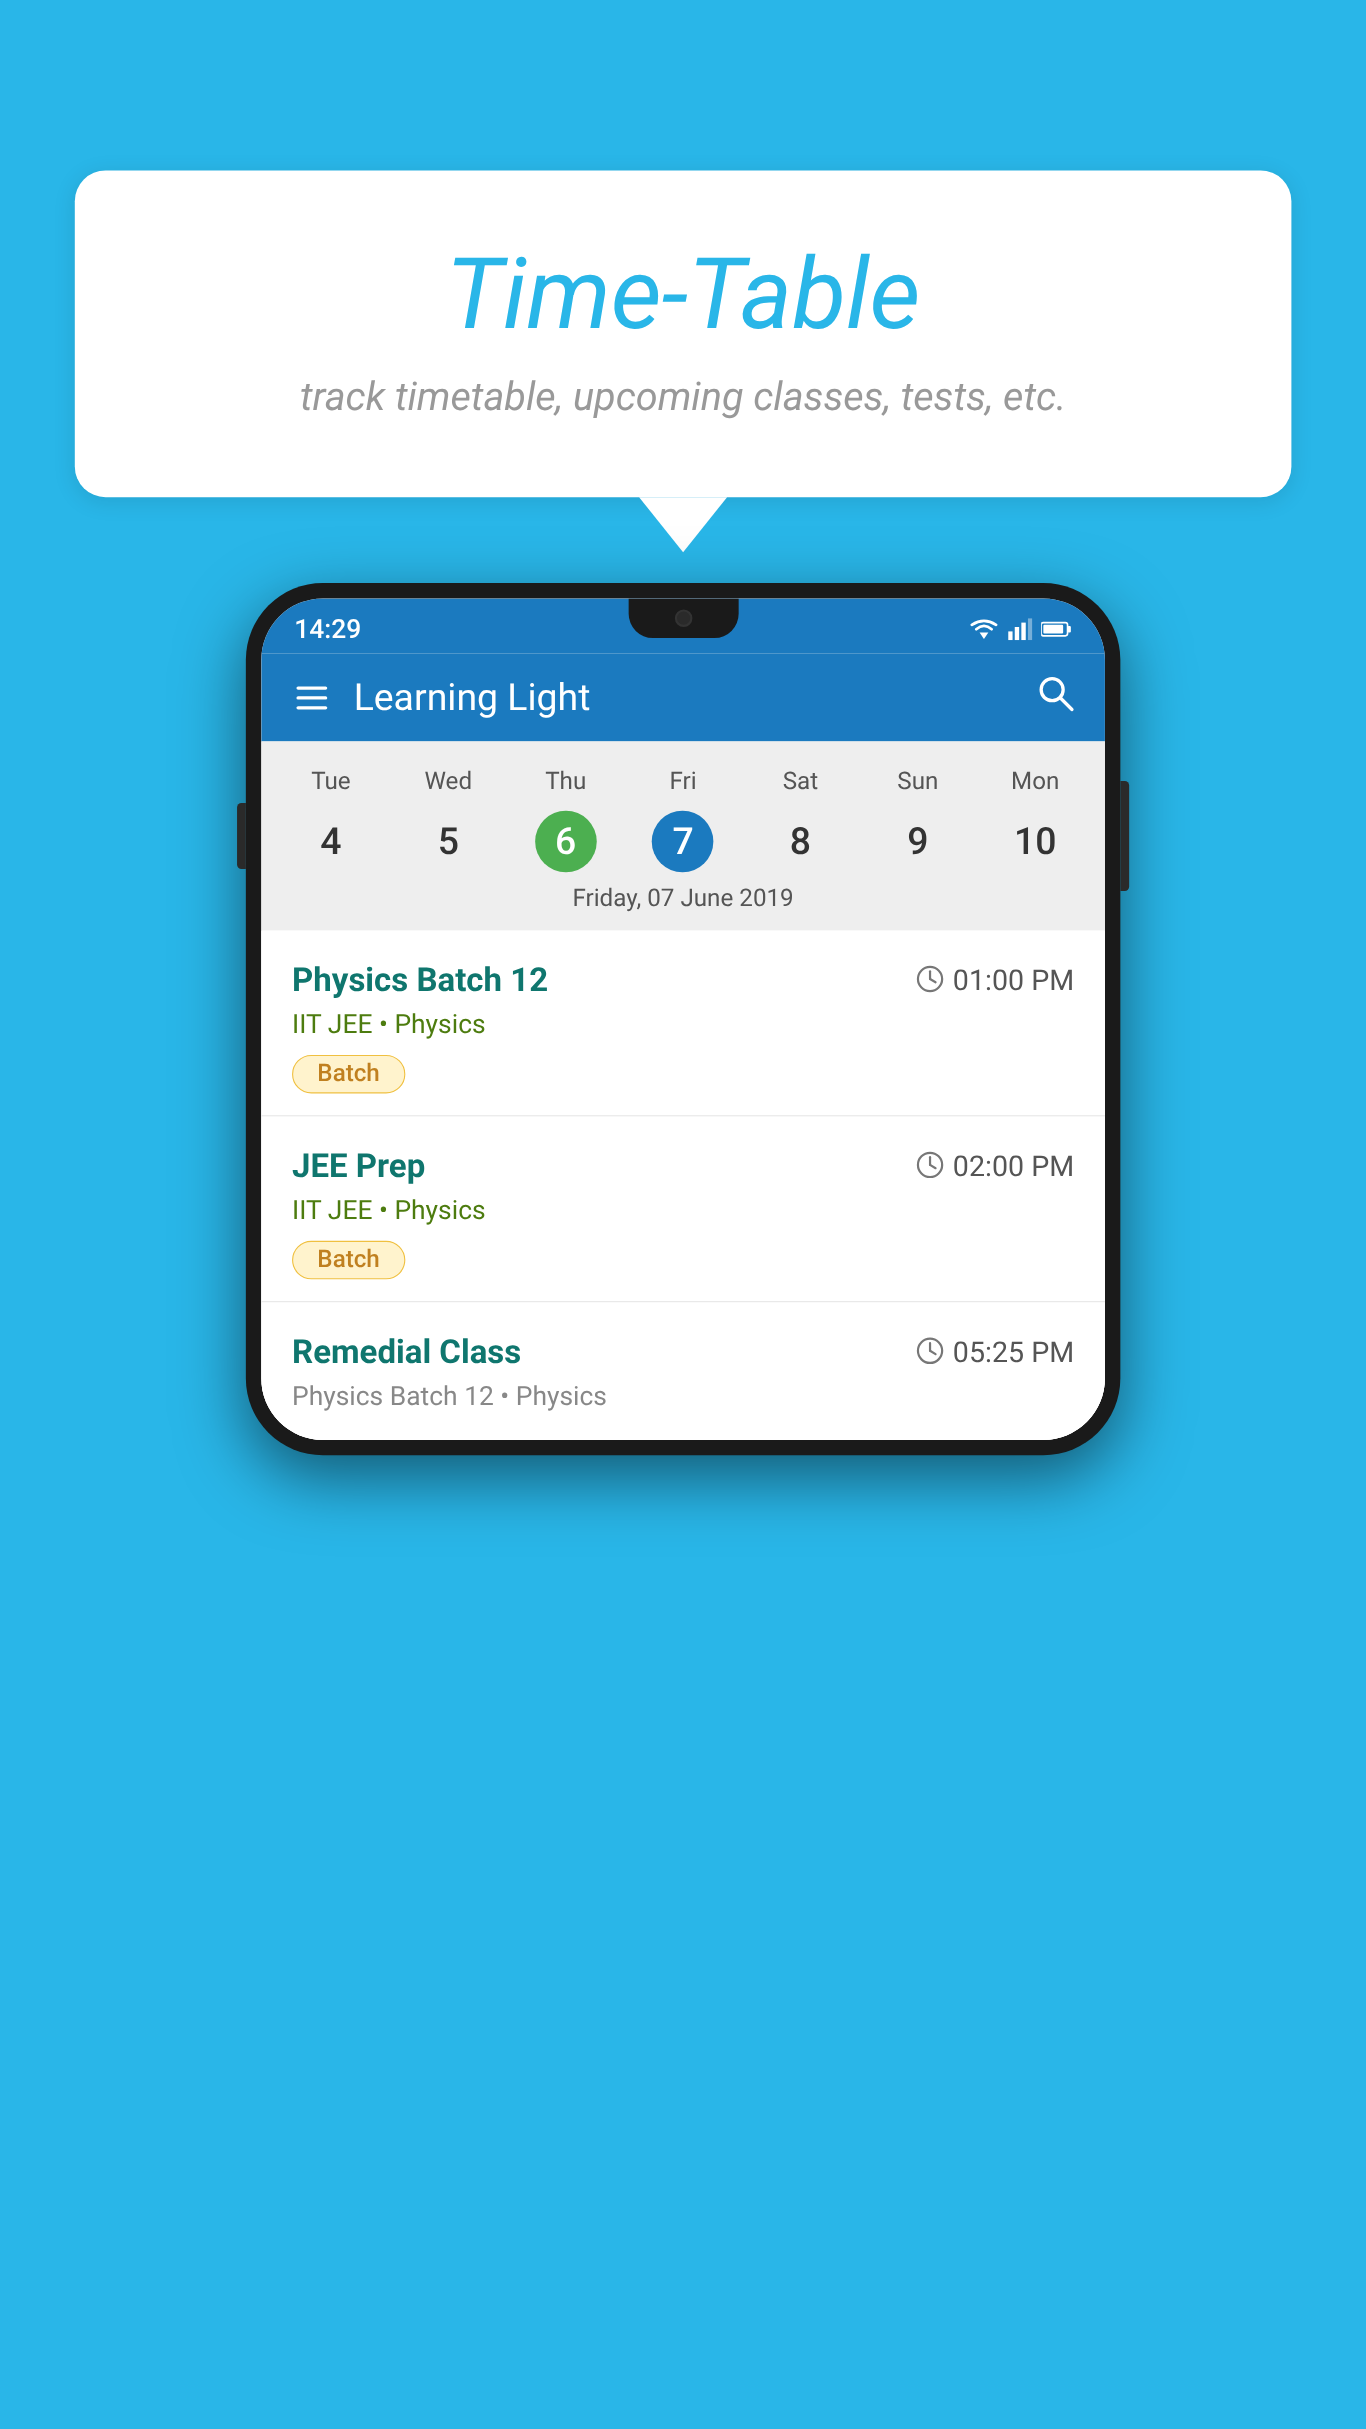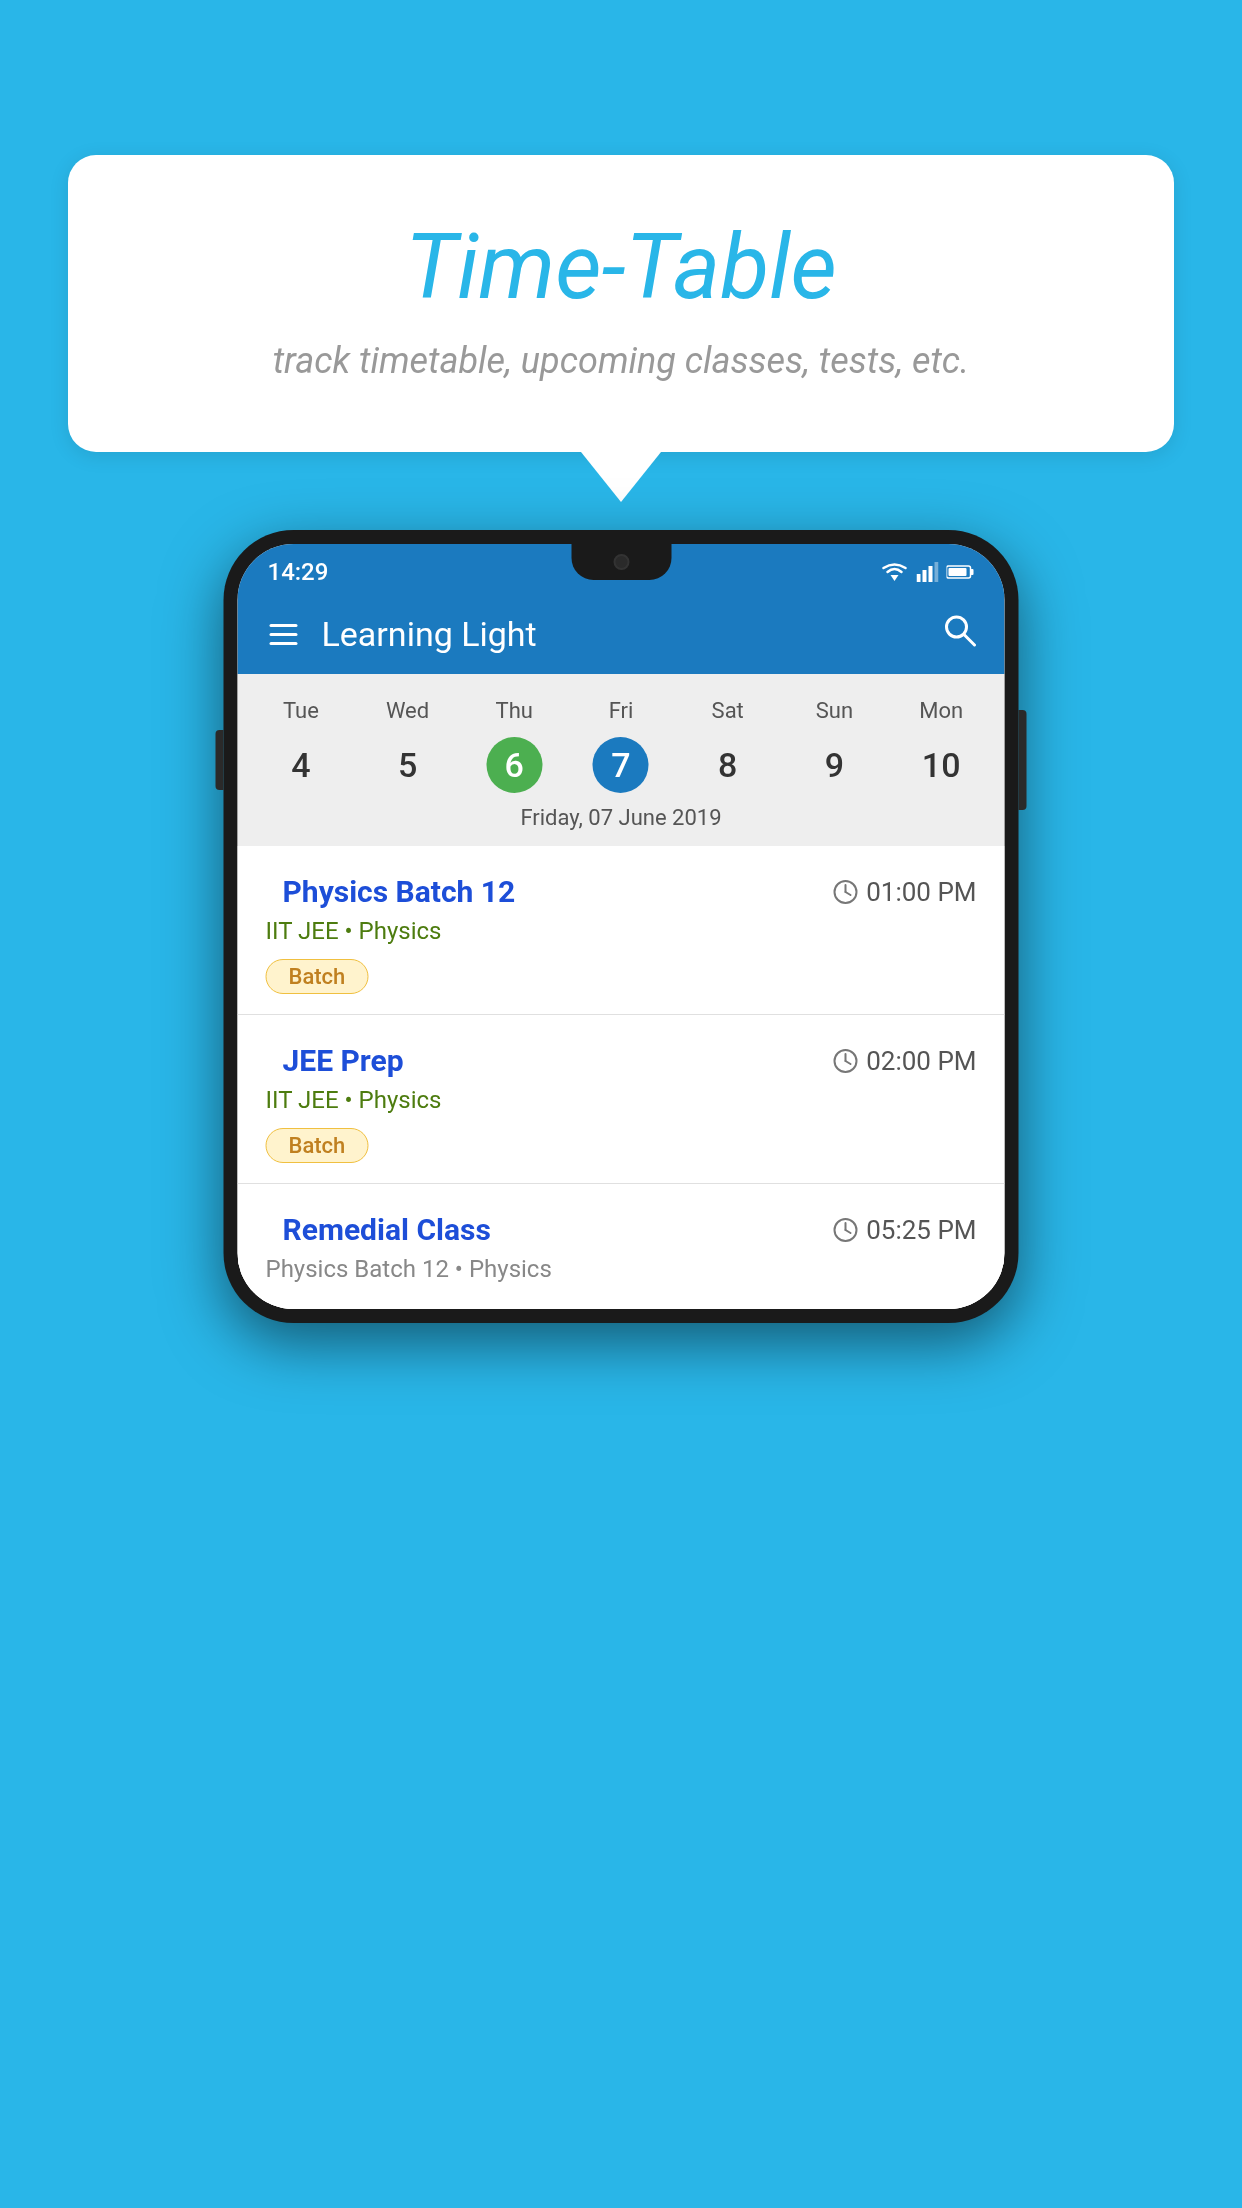--- a/index.html
+++ b/index.html
@@ -269,27 +269,26 @@
     .class-row-top {
       display: flex;
       justify-content: space-between;
       align-items: center;
       margin-bottom: 8px;
     }
 
     .class-name {
       font-size: 30px;
       font-weight: 700;
-      color: #1d4ed8;
-      margin-left: 17px;
+      color: #0f766e;
     }
 
     .class-time {
       display: flex;
-      align-items: center;
+      align-items: flex-start;
       gap: 8px;
       font-size: 26px;
       color: #555;
     }
 
     .class-subject {
       font-size: 24px;
       color: #4d7c0f;
       margin-bottom: 14px;
     }

